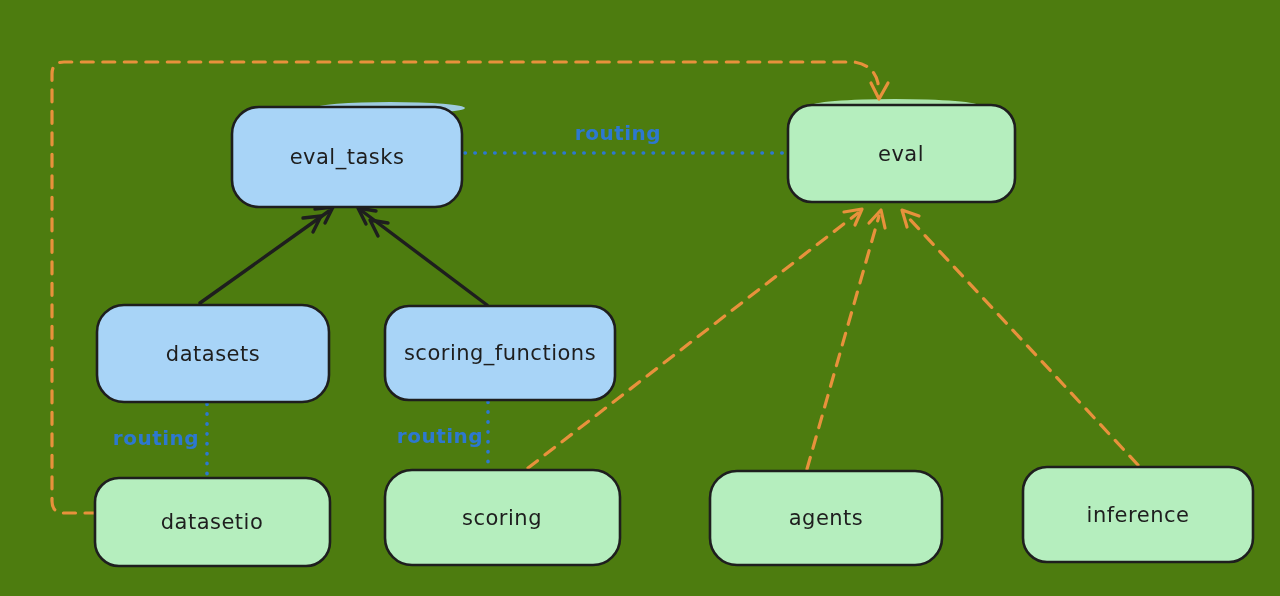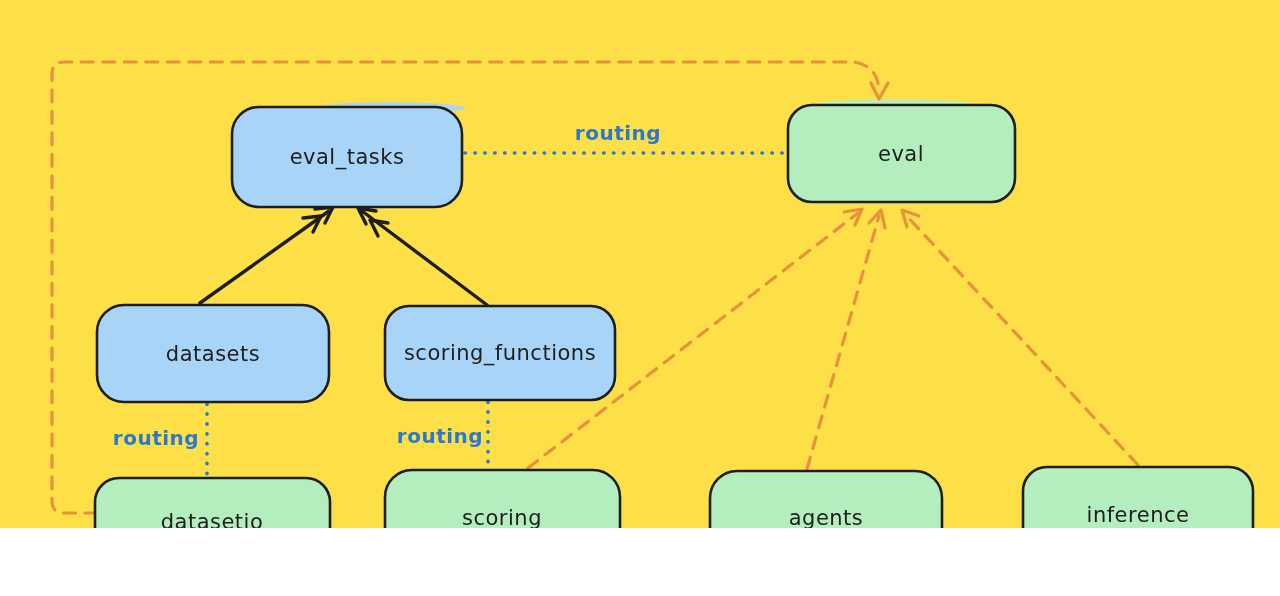--- a/index.html
+++ b/index.html
@@ -4,22 +4,22 @@
 <style>
   html, body {
     margin: 0;
     padding: 0;
     background: #ffffff;
     font-family: "DejaVu Sans", sans-serif;
   }
   .canvas-wrap {
     position: relative;
     width: 1280px;
-    height: 528px;
-    background: #fde047;
+    height: 596px;
+    background: #4d7c0f;
     overflow: hidden;
   }
   svg { display: block; }
   .node rect {
     stroke: #1e1e1e;
     stroke-width: 2.6;
   }
   .node text {
     fill: #1e1e1e;
     font-size: 21px;

